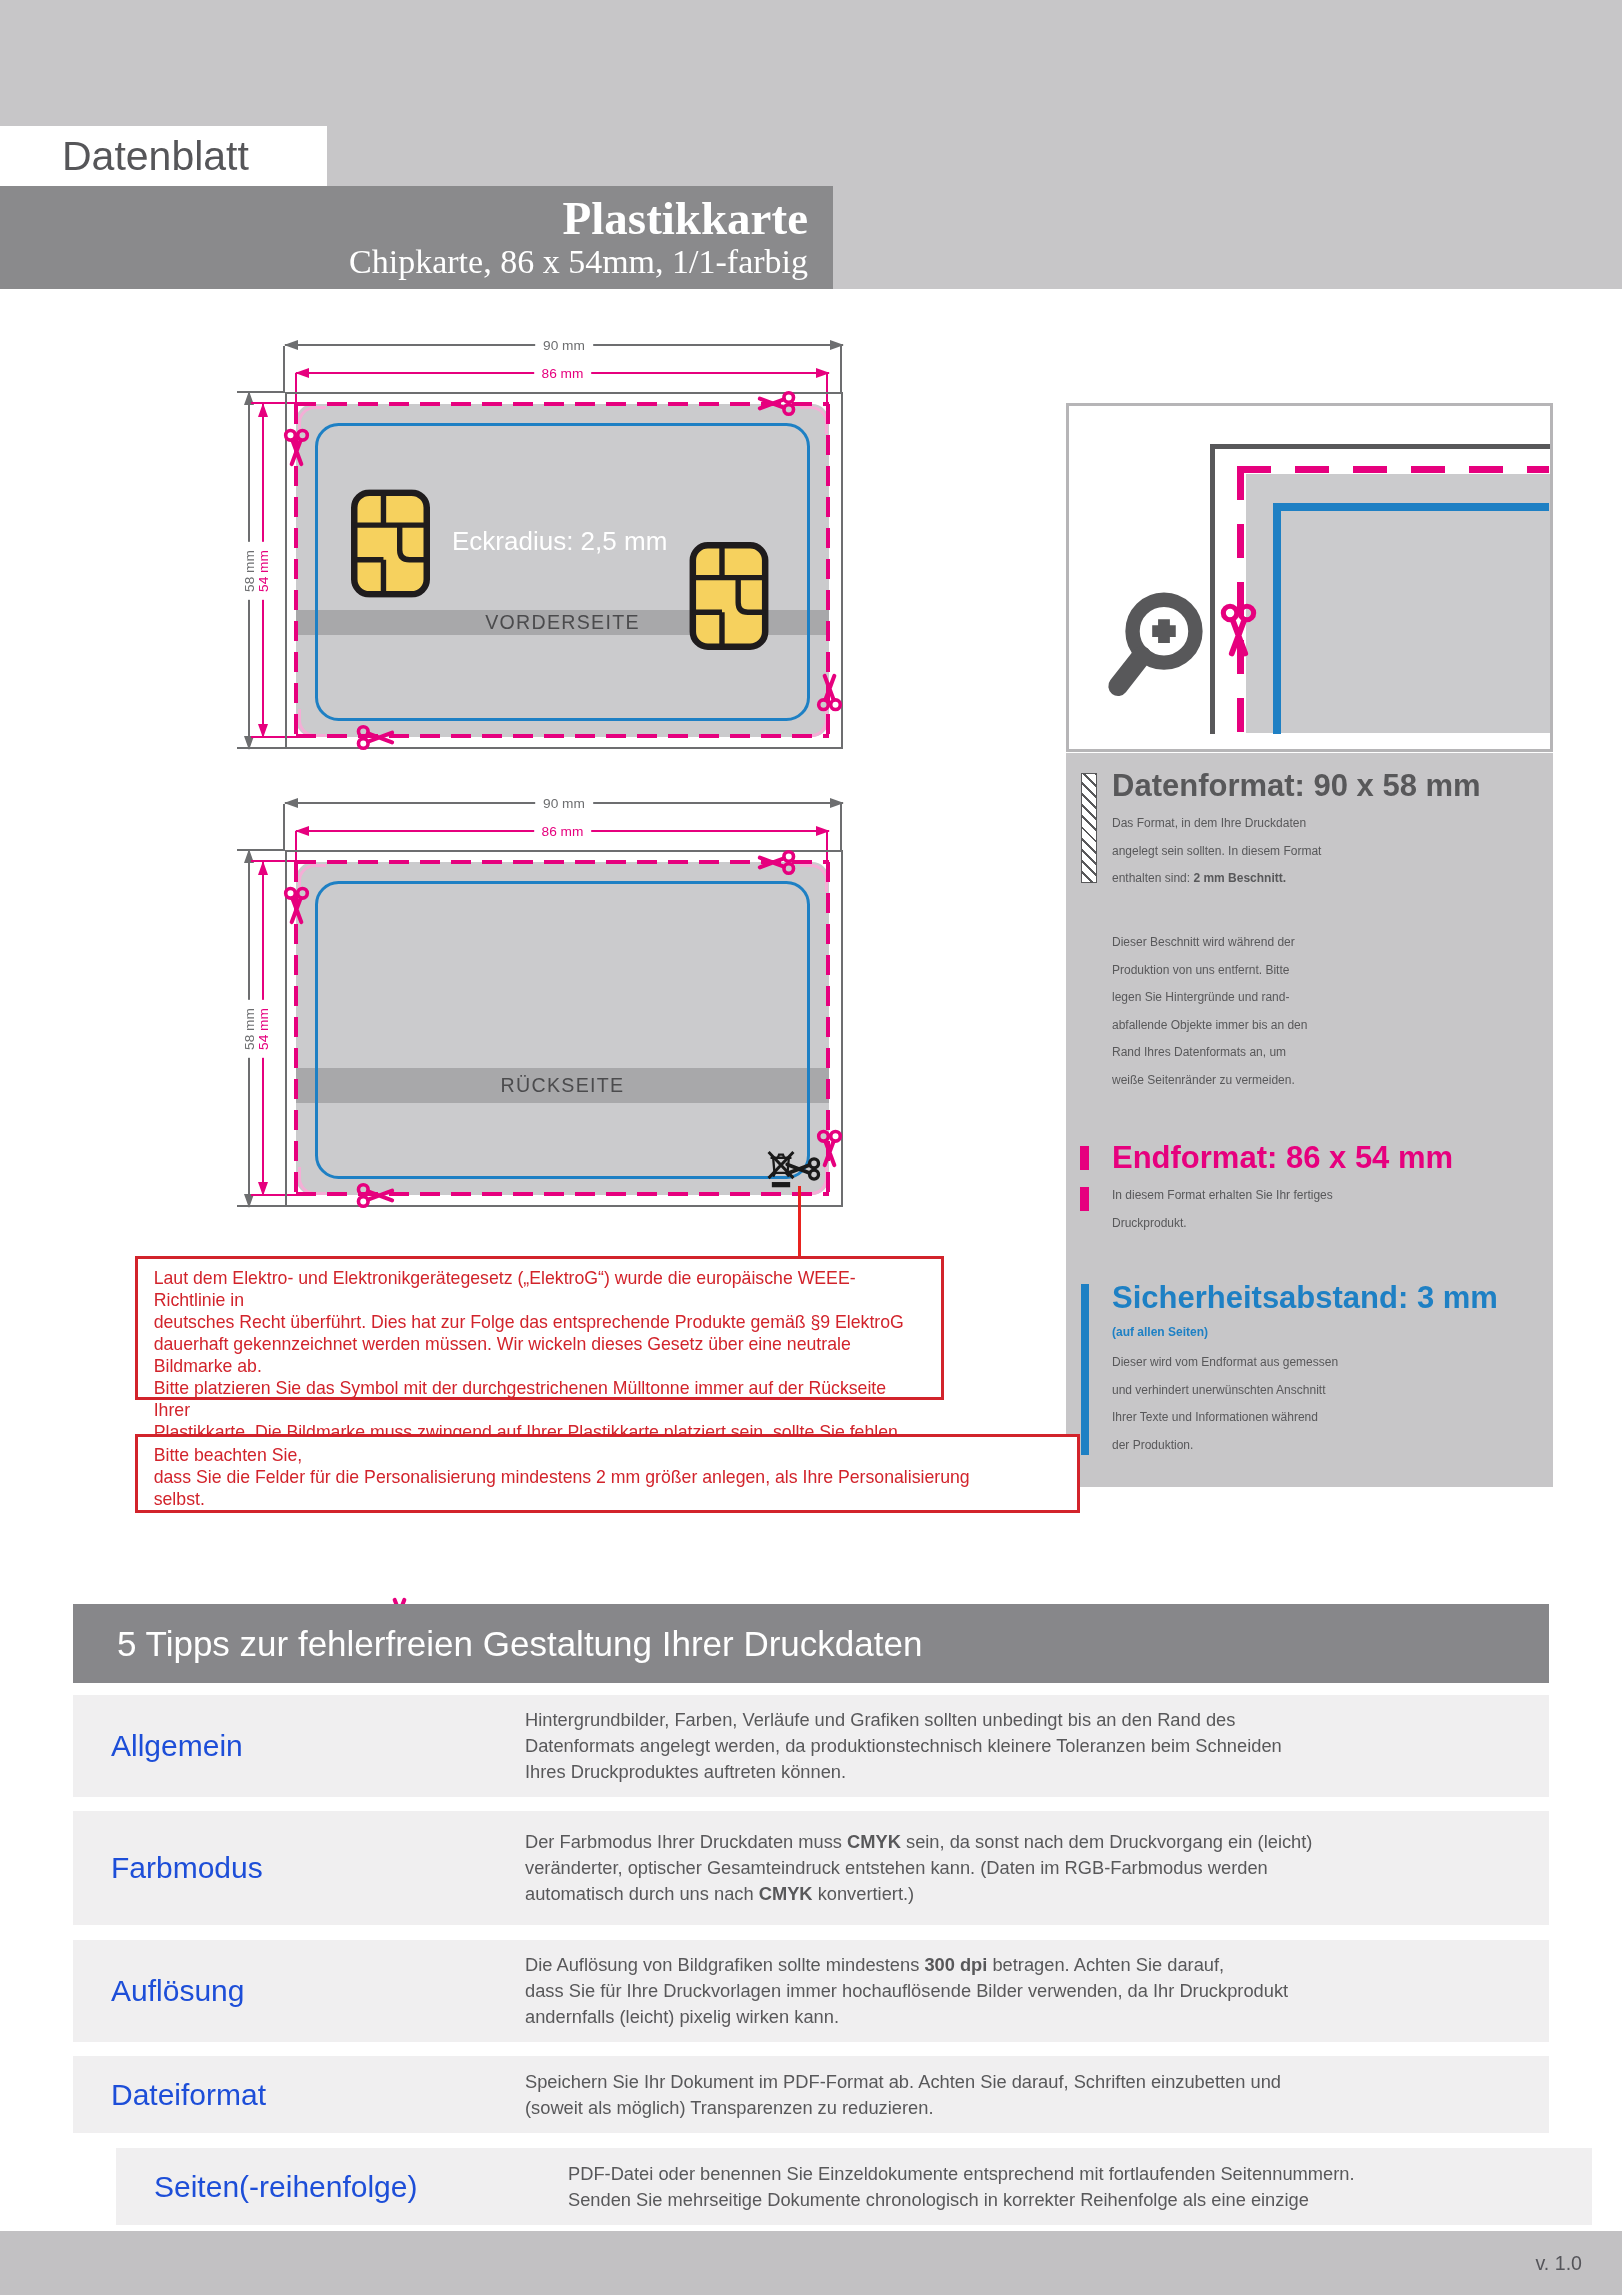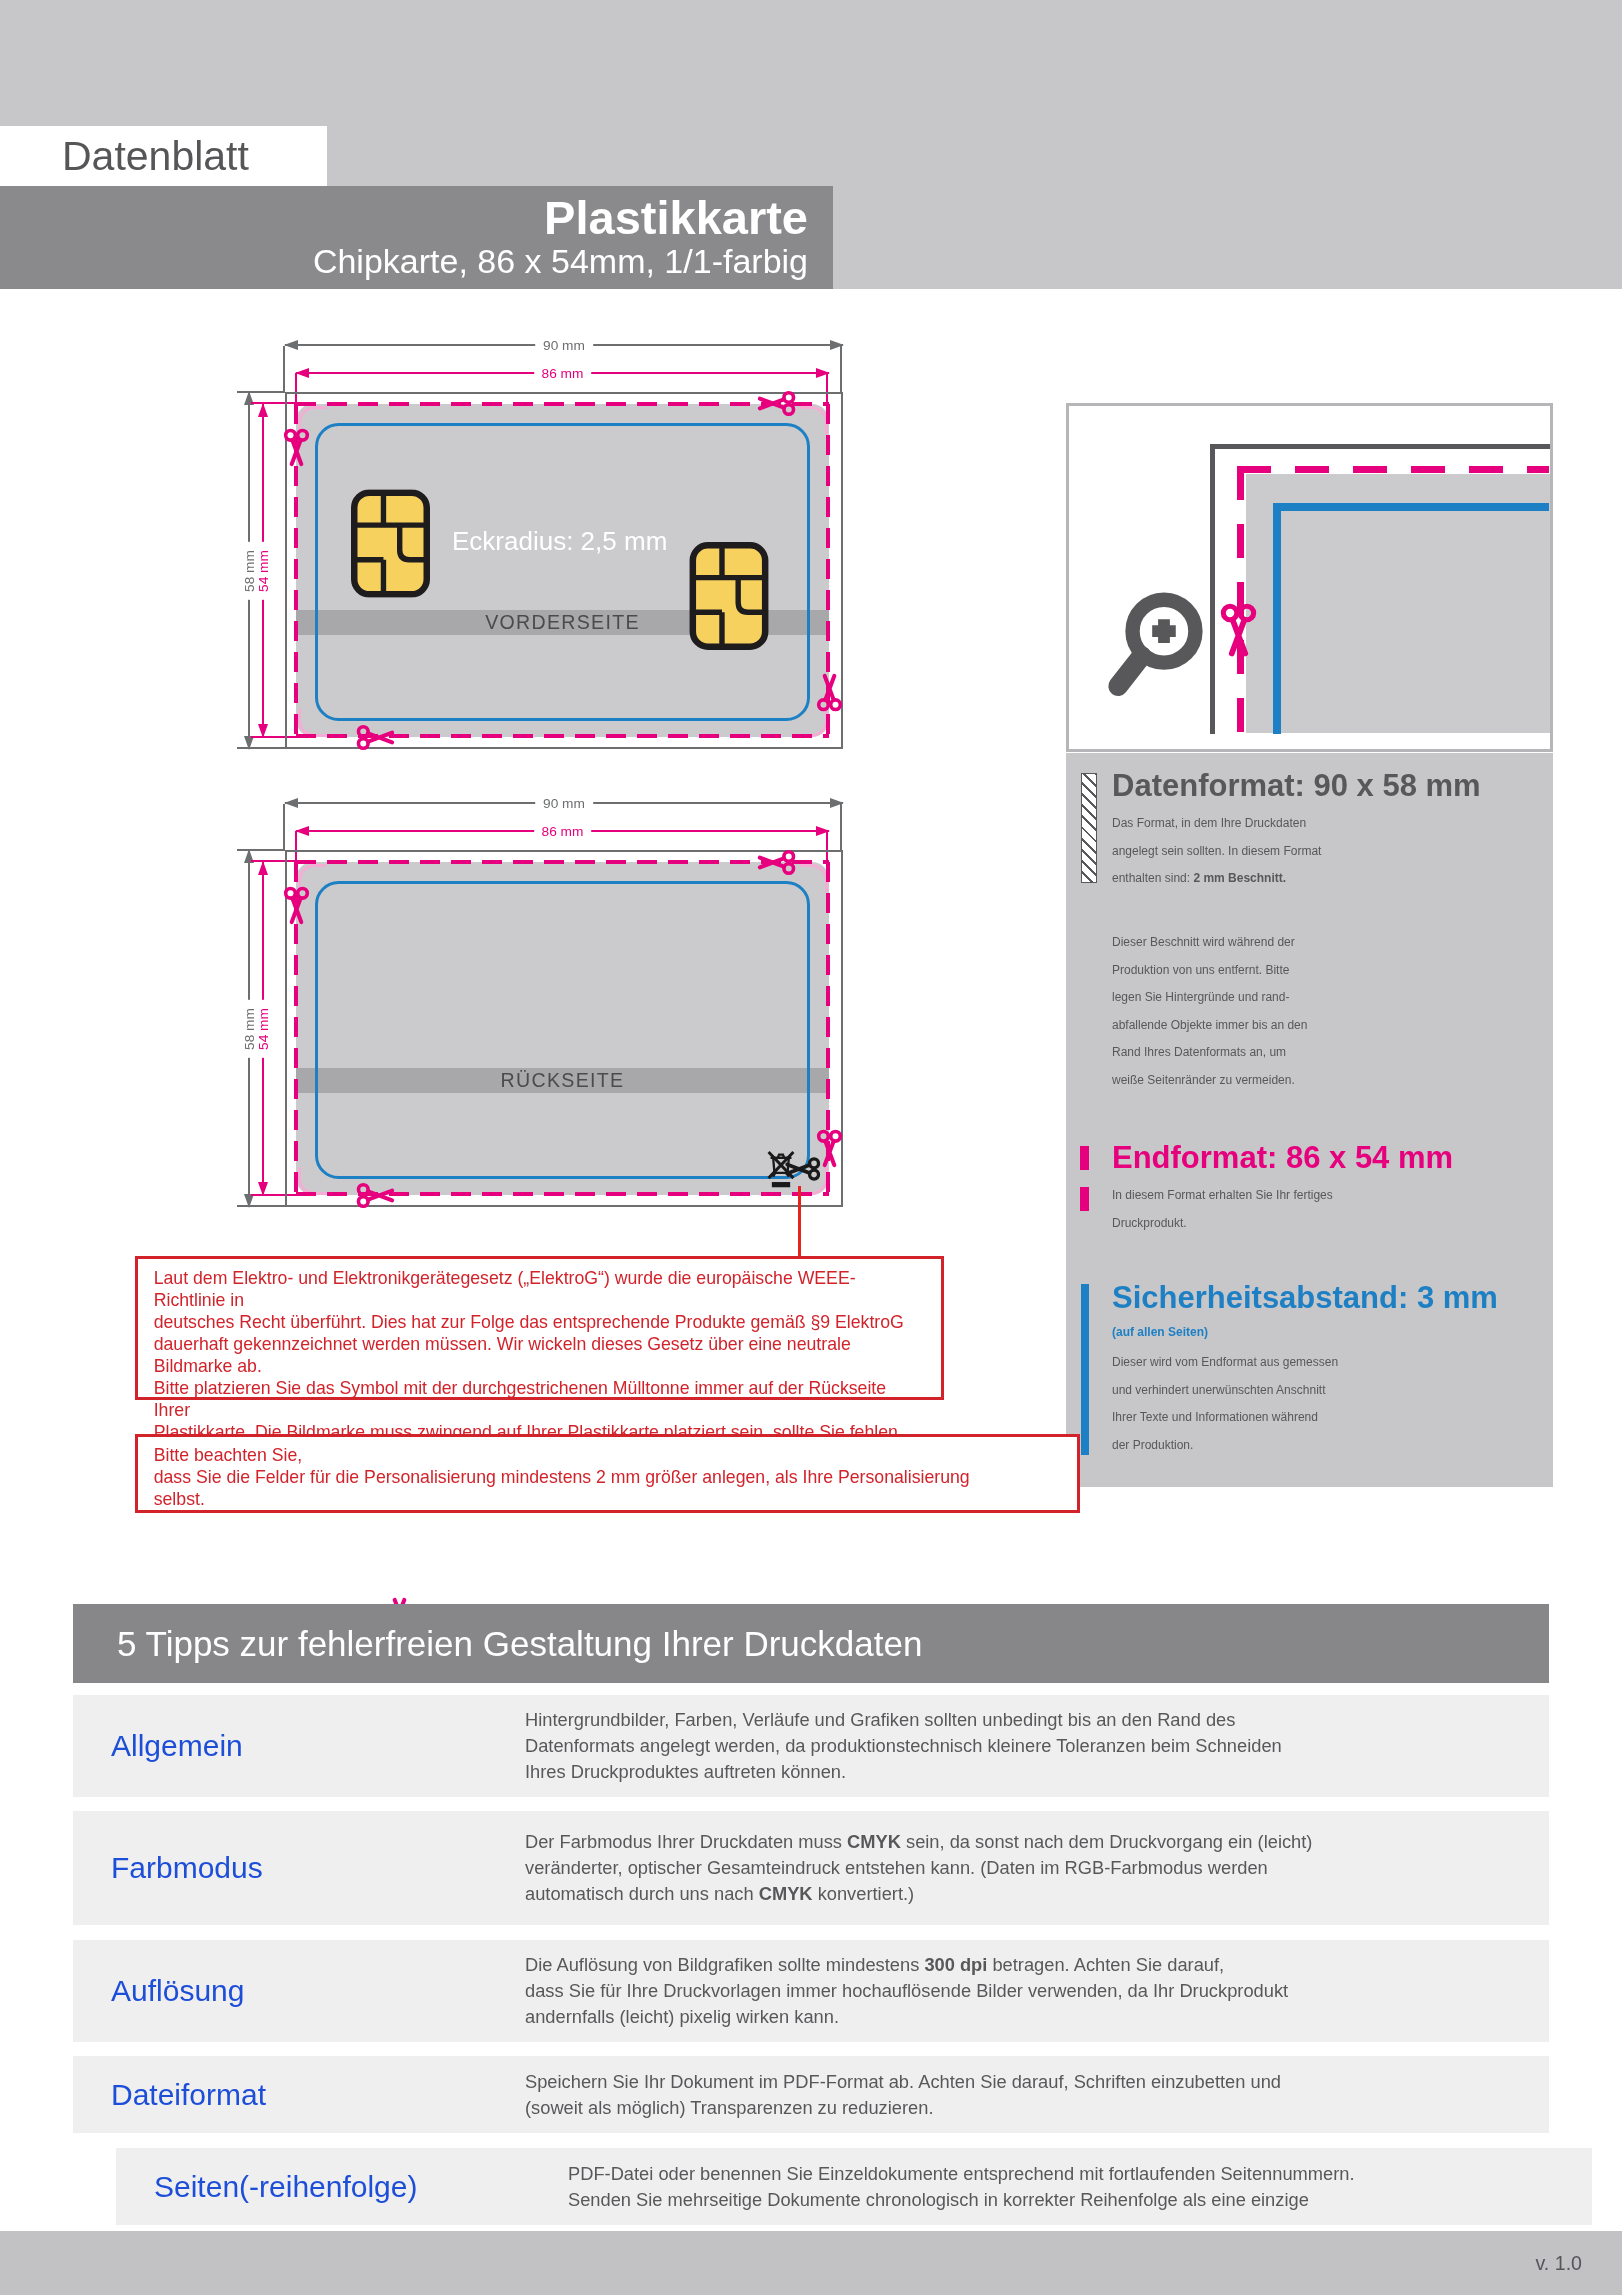--- a/index.html
+++ b/index.html
@@ -19,21 +19,21 @@
     background:#ffffff;overflow:hidden;
     font-family:"Liberation Sans","DejaVu Sans",sans-serif;
     color:var(--dark);
   }
   .abs{position:absolute;}
 
   
   .band-light{left:0;top:0;width:1623px;height:289px;background:#c7c6c8;}
   .band-dark{left:0;top:186px;width:833px;height:103px;background:#8a8a8c;
     display:flex;flex-direction:column;justify-content:center;align-items:flex-end;
-    padding-right:25px;box-sizing:border-box;color:#fff;}
+    padding-right:25px;box-sizing:border-box;color:#fff;font-family:Liberation Serif, serif;}
   .band-dark .t1{font-size:47px;font-weight:600;line-height:1.04;}
   .band-dark .t2{font-size:34px;font-weight:400;line-height:1.15;}
   .datenblatt-box{left:0;top:126px;width:327px;height:60px;background:#fff;
     display:flex;align-items:center;padding-left:62px;box-sizing:border-box;
     font-size:41px;color:#565659;}
 
   
   .card{--oy:0px;}
   .card.back{--oy:458px;}
   .dim-label{position:absolute;left:50%;top:50%;transform:translate(-50%,-50%);
@@ -260,21 +260,21 @@
     <div class="abs gline" style="left:283px;top:804px;width:2px;height:46px"></div>
     <div class="abs gline" style="left:840px;top:804px;width:2px;height:46px"></div>
     <div class="abs gline" style="left:237px;top:849px;width:48px;height:2px"></div>
     <div class="abs gline" style="left:237px;top:1205px;width:48px;height:2px"></div>
     <div class="abs mline" style="left:295px;top:831px;width:2px;height:31px"></div>
     <div class="abs mline" style="left:826px;top:831px;width:2px;height:31px"></div>
     <div class="abs mline" style="left:251px;top:860px;width:46px;height:2px"></div>
     <div class="abs mline" style="left:251px;top:1194px;width:46px;height:2px"></div>
     <div class="abs data-rect" style="left:285px;top:850px;width:558px;height:357px"></div>
     <div class="abs card-fill" style="left:296px;top:862px;width:533px;height:333px"></div>
-    <div class="abs card-band" style="left:296px;top:1060px;width:533px;height:25px">
+    <div class="abs card-band" style="left:296px;top:1060px;width:533px;height:35px">
       <span>RÜCKSEITE</span>
     </div>
     <div class="abs pinkc tl" style="left:298px;top:864px"></div>
     <div class="abs pinkc tr" style="left:800px;top:864px"></div>
     <div class="abs pinkc bl" style="left:298px;top:1167px"></div>
     <div class="abs pinkc br" style="left:800px;top:1167px"></div>
     <div class="abs blue-rect" style="left:315px;top:881px;width:495px;height:298px"></div>
     <div class="abs dash-h" style="left:296px;top:860px;width:533px"></div>
     <div class="abs dash-h" style="left:296px;top:1192px;width:533px"></div>
     <div class="abs dash-v" style="left:294px;top:862px;height:333px"></div>

